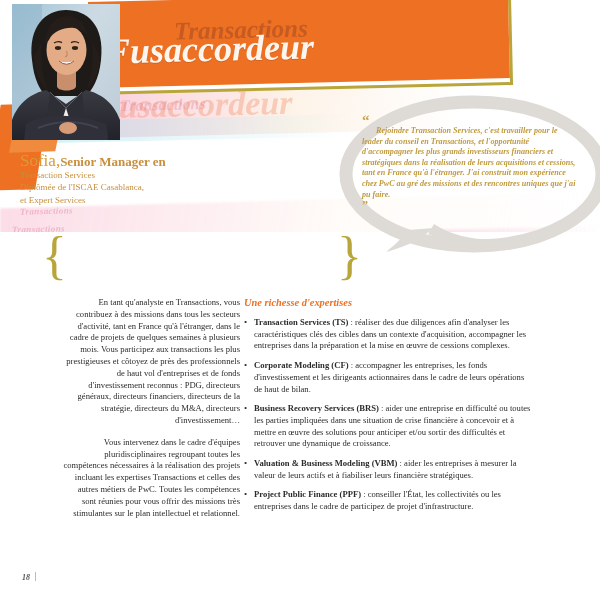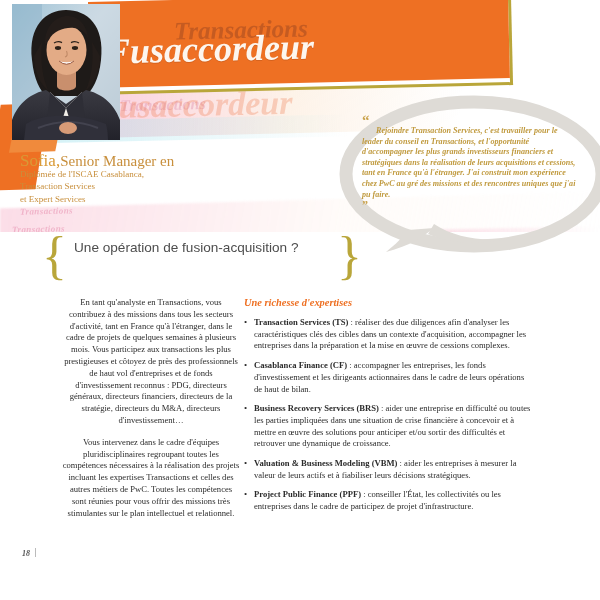--- a/index.html
+++ b/index.html
@@ -62,21 +62,21 @@
            transform:rotate(-6deg);}
 
   
   .photo{position:absolute;left:12px;top:4px;width:108px;height:136px;overflow:hidden;
          background:#cfd9e2;}
   .photo svg{display:block;}
 
   
   .sofia{position:absolute;left:20px;top:155px;line-height:12.5px;}
   .sofia .nm{font-size:17px;color:#d99a36;font-family:"Liberation Serif",serif;}
-  .sofia .rl{font-size:15px;color:#c88f3c;font-family:"Liberation Serif",serif;}
+  .sofia .rl{font-size:13px;color:#c88f3c;font-family:"Liberation Serif",serif;font-weight:bold;}
   .sofia .ln{font-size:9px;color:#c88f3c;display:block;font-family:"Liberation Serif",serif;}
 
   
   .bubble-wrap{position:absolute;left:316px;top:92px;width:284px;height:200px;}
   .bubble-svg{position:absolute;left:0;top:0;}
   .bubble-txt{position:absolute;left:46px;top:24px;width:215px;
     font-family:"Liberation Serif",serif;font-style:italic;font-size:8.1px;line-height:10.6px;
     color:#c09a3e;text-align:left;}
   .bubble-txt .qopen{font-size:15px;font-style:normal;font-weight:bold;color:#c9a24a;
        display:block;line-height:8px;margin-bottom:2px;}
@@ -91,29 +91,29 @@
   .brace-r{right:0;}
   .tag-lines{position:absolute;left:32px;top:6px;width:262px;
     font-family:"Liberation Sans",sans-serif;font-size:13.6px;line-height:17px;color:#4d4d4d;}
 
   
   .col-left{position:absolute;left:62px;top:297px;width:178px;}
   .col-right{position:absolute;left:244px;top:297px;width:288px;}
   .sec-title{font-family:"Liberation Serif",serif;font-style:italic;font-weight:bold;
              font-size:10.4px;color:#ee7023;margin:0 0 9px 0;}
   .para{font-family:"Liberation Serif",serif;font-size:8.6px;line-height:11.8px;
-        color:#2b2b2b;margin:0 0 10px 0;text-align:center;}
+        color:#2b2b2b;margin:0 0 10px 0;text-align:right;}
   ul.bl{list-style:none;margin:0;padding:0;}
   ul.bl li{position:relative;padding-left:10px;margin-bottom:8px;
       font-family:"Liberation Serif",serif;font-size:8.6px;line-height:11.7px;color:#2b2b2b;}
   ul.bl li .dot{position:absolute;left:0;top:0;color:#2b2b2b;font-size:9px;}
   ul.bl li b{font-weight:bold;}
 
   
-  .foot{position:absolute;left:22px;top:548px;font-family:"Liberation Serif",serif;
+  .foot{position:absolute;left:22px;top:572px;font-family:"Liberation Serif",serif;
         font-style:italic;font-weight:bold;font-size:8px;color:#555;}
   .foot .bar{display:inline-block;width:1px;height:9px;background:#bbb;
         margin-left:5px;vertical-align:-1px;}
 </style>
 </head>
 <body>
 
 <div class="page">
 
   <div class="hero">
@@ -184,58 +184,57 @@
         <path d="M70 88 L54 104 L64 136 L75 136 Z" fill="#2e2e36"></path>
 
         <path d="M14 120 C32 108 70 110 94 120 C96 128 96 136 96 136 L12 136 Z" fill="#30303a"></path>
         <path d="M26 124 C46 116 66 116 86 124" stroke="#43434f" stroke-width="2" fill="none"></path>
         <ellipse cx="56" cy="124" rx="9" ry="6" fill="#d79b77"></ellipse>
       </svg>
     </div>
 
     <div class="sofia">
       <span class="nm">Sofia,</span><span class="rl">Senior Manager en</span>
+      <span class="ln">Transaction Services</span>
       <span class="ln">Diplômée de l'ISCAE Casablanca,</span>
-      <span class="ln">Transaction Services</span>
       <span class="ln">et Expert Services</span>
     </div>
   </div>
 
   <div class="bubble-wrap">
     <svg class="bubble-svg" width="284" height="200" viewBox="0 0 284 200" xmlns="http://www.w3.org/2000/svg">
       <ellipse cx="158" cy="82" rx="128" ry="72" fill="none" stroke="#dedbd6" stroke-width="13"></ellipse>
       <path d="M92 138 C86 146 80 152 70 160 C94 154 108 144 118 136 Z" fill="#dedbd6"></path>
       <path d="M118 132 C140 146 166 150 196 146 C168 154 134 152 112 142 Z" fill="#dedbd6"></path>
     </svg>
     <div class="bubble-txt">
       <span class="qopen">“</span>
       <span class="body">Rejoindre Transaction Services, c'est travailler pour le leader du conseil en Transactions, et l'opportunité d'accompagner les plus grands investisseurs financiers et stratégiques dans la réalisation de leurs acquisitions et cessions, tant en France qu'à l'étranger. J'ai construit mon expérience chez PwC au gré des missions et des rencontres uniques que j'ai pu faire.</span><span class="qclose">”</span>
     </div>
   </div>
 
   <div class="tag">
     <span class="brace brace-l">{</span>
     <span class="brace brace-r">}</span>
     <div class="tag-lines">
-      <div>Une opération de fusion-acquisition ?</div>
     </div>
   </div>
 
   <div class="col-left">
     <p class="para">En tant qu'analyste en Transactions, vous contribuez à des missions dans tous les secteurs d'activité, tant en France qu'à l'étranger, dans le cadre de projets de quelques semaines à plusieurs mois. Vous participez aux transactions les plus prestigieuses et côtoyez de près des professionnels de haut vol d'entreprises et de fonds d'investissement reconnus : PDG, directeurs généraux, directeurs financiers, directeurs de la stratégie, directeurs du M&amp;A, directeurs d'investissement…</p>
     <p class="para">Vous intervenez dans le cadre d'équipes pluridisciplinaires regroupant toutes les compétences nécessaires à la réalisation des projets incluant les expertises Transactions et celles des autres métiers de PwC. Toutes les compétences sont réunies pour vous offrir des missions très stimulantes sur le plan intellectuel et relationnel.</p>
   </div>
 
   <div class="col-right">
     <h2 class="sec-title">Une richesse d'expertises</h2>
     <ul class="bl" id="bullet-list">
         <li><span class="dot">•</span><b>Transaction Services (TS)</b><span> : réaliser des due diligences afin d'analyser les caractéristiques clés des cibles dans un contexte d'acquisition, accompagner les entreprises dans la préparation et la mise en œuvre de cessions complexes.</span></li>
-        <li><span class="dot">•</span><b>Casablanca Finance (CF)</b><span> : accompagner les entreprises, les fonds d'investissement et les dirigeants actionnaires dans le cadre de leurs opérations de haut de bilan.</span></li>
+        <li><span class="dot">•</span><b>Corporate Modeling (CF)</b><span> : accompagner les entreprises, les fonds d'investissement et les dirigeants actionnaires dans le cadre de leurs opérations de haut de bilan.</span></li>
         <li><span class="dot">•</span><b>Business Recovery Services (BRS)</b><span> : aider une entreprise en difficulté ou toutes les parties impliquées dans une situation de crise financière à concevoir et à mettre en œuvre des solutions pour anticiper et/ou sortir des difficultés et retrouver une dynamique de croissance.</span></li>
-        <li><span class="dot">•</span><b>Valuation &amp; Business Modeling (VBM)</b><span> : aider les entreprises à mesurer la valeur de leurs actifs et à fiabiliser leurs décisions stratégiques.</span></li>
+        <li><span class="dot">•</span><b>Valuation &amp; Business Modeling (VBM)</b><span> : aider les entreprises à mesurer la valeur de leurs actifs et à fiabiliser leurs financière stratégiques.</span></li>
         <li><span class="dot">•</span><b>Project Public Finance (PPF)</b><span> : conseiller l'État, les collectivités ou les entreprises dans le cadre de participez de projet d'infrastructure.</span></li>
       </ul>
   </div>
 
   <div class="foot">
     <span>18</span><span class="bar"></span>
   </div>
 
 </div>
 

